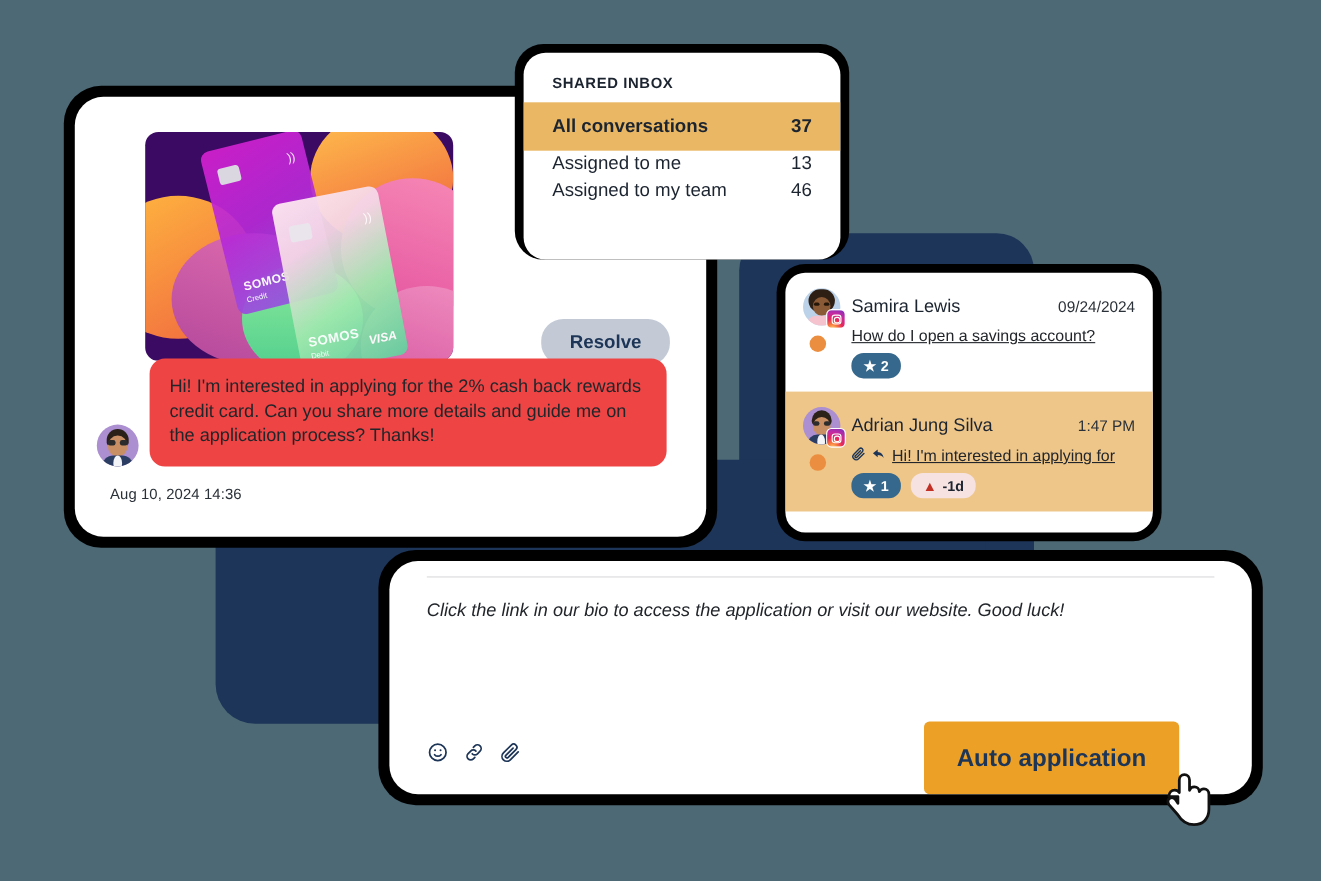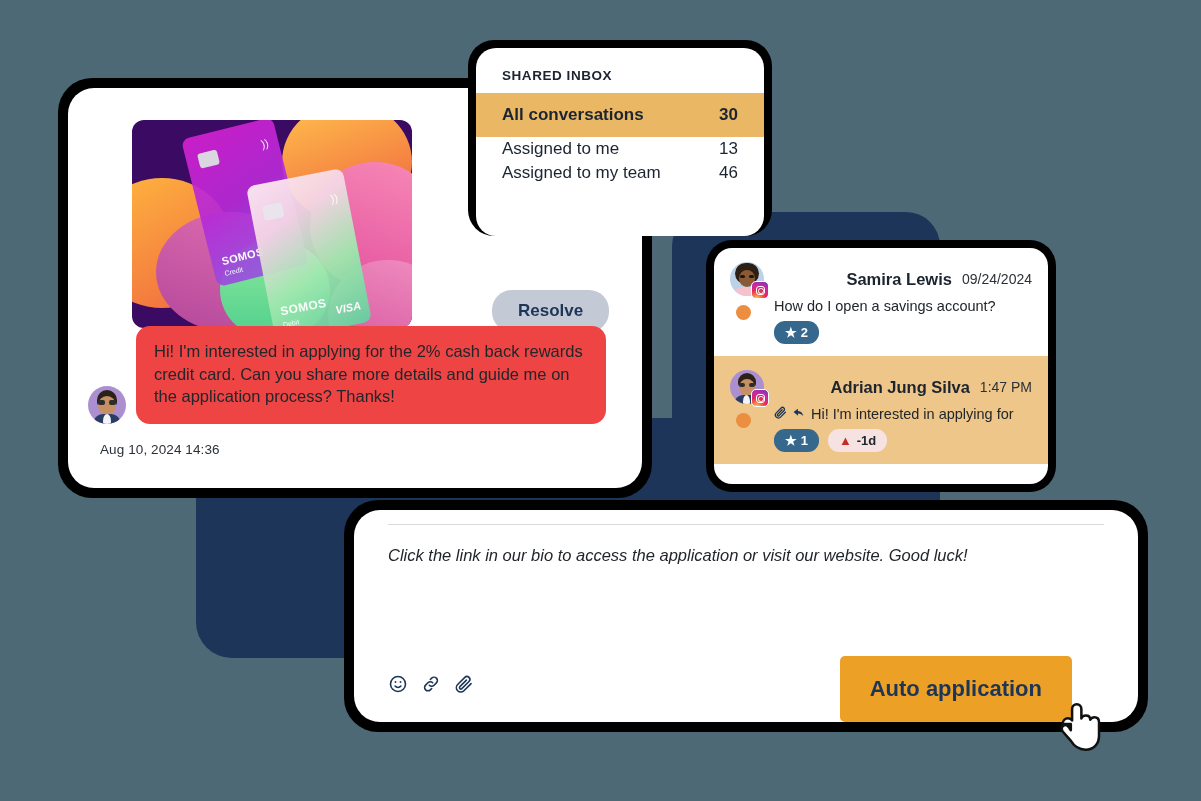--- a/index.html
+++ b/index.html
@@ -102,23 +102,23 @@
   .conv-av-wrap .avatar { width: 34px; height: 34px; flex-basis: 34px; }
   .ig-badge {
     position: absolute; right: -5px; bottom: -3px;
     width: 18px; height: 18px; border-radius: 5px;
     background: radial-gradient(circle at 30% 107%, #fdd377 0%, #f7793c 22%, #e6285c 45%, #c32aa3 70%, #7232bd 100%);
     border: 1.6px solid #fff;
     display: flex; align-items: center; justify-content: center;
   }
   .ig-badge .ig-sq { width: 9px; height: 9px; border: 1.4px solid #fff; border-radius: 3px; position: relative; }
   .ig-badge .ig-sq:after { content: ""; position: absolute; left: 1.8px; top: 1.8px; width: 3.4px; height: 3.4px; border: 1.2px solid #fff; border-radius: 50%; }
-  .conv-name { font-size: 16.5px; font-weight: 700; color: #1c2430; flex: 1; text-align: right; }
+  .conv-name { font-size: 16.5px; font-weight: 400; color: #1c2430; flex: 1; }
   .conv-time { font-size: 14px; color: #2b3138; }
-  .conv-preview { margin-left: 44px; margin-top: 2px; font-size: 14.5px; color: #22262b; display: flex; align-items: flex-end; gap: 5px; }
+  .conv-preview { margin-left: 44px; margin-top: 2px; font-size: 14.5px; color: #22262b; display: flex; align-items: flex-end; gap: 5px; text-decoration: underline; }
   .conv-meta { margin-left: 44px; margin-top: 7px; display: flex; align-items: center; gap: 9px; }
   .dot-orange { position: absolute; left: 22px; top: 57px; width: 15px; height: 15px; border-radius: 50%; background: #ec8e3f; }
   .star-badge {
     background: #35688c; color: #fff; border-radius: 11px;
     font-size: 13px; font-weight: 700;
     padding: 4px 11px; display: inline-flex; align-items: center; gap: 4px;
   }
   .warn-badge {
     background: #f6e2e0; color: #1c2430; border-radius: 11px;
     font-size: 13px; font-weight: 700;
@@ -210,21 +210,21 @@
 
     <div class="timestamp">Aug 10, 2024 14:36</div>
   </div>
 
   <div class="black-frame" id="inbox-frame"></div>
   <div class="panel" id="inbox-panel">
     <div class="inbox-title">SHARED INBOX</div>
 
     <div class="inbox-item active">
       <span>All conversations</span>
-      <span class="count">30</span>
+      <span class="count">37</span>
     </div>
     <div class="inbox-item">
       <span>Assigned to me</span>
       <span class="count">13</span>
     </div>
     <div class="inbox-item">
       <span>Assigned to my team</span>
       <span class="count">46</span>
     </div>
   </div>

